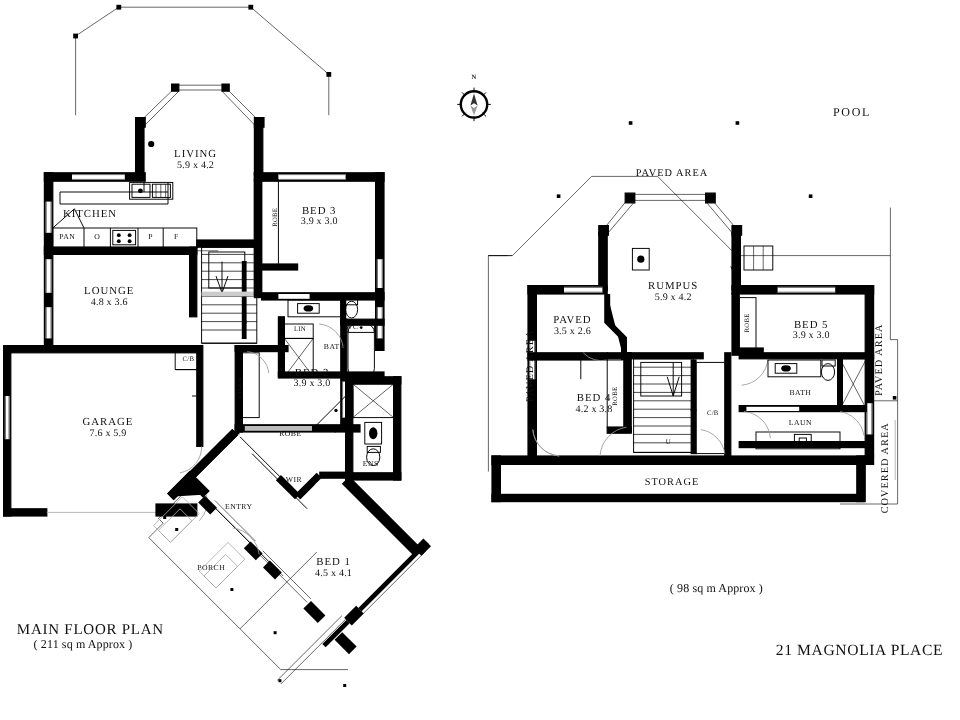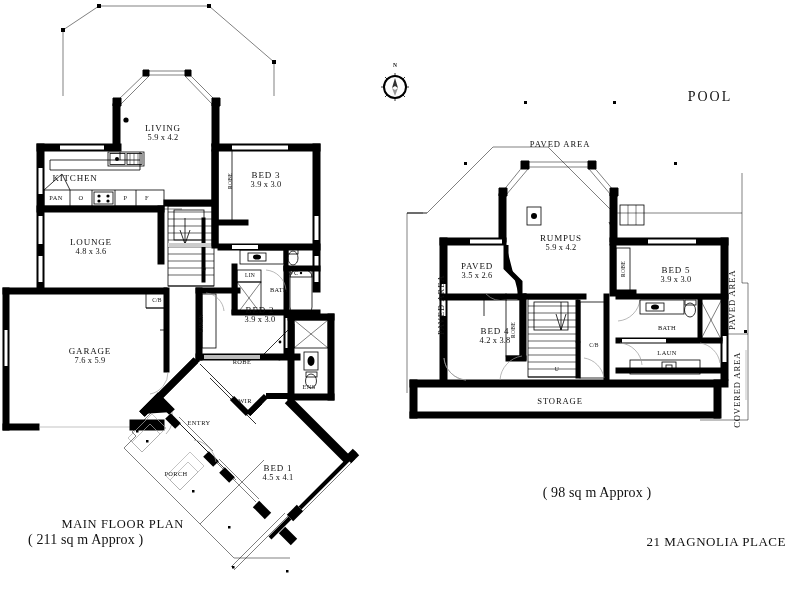--- a/index.html
+++ b/index.html
@@ -10,23 +10,23 @@
   .lbl{position:absolute;text-align:center;font-family:"Liberation Serif", serif;
        color:#111;line-height:1.12;letter-spacing:.02em;white-space:nowrap;}
   .rm{font-size:9px;}
   .rm .nm{display:block;letter-spacing:.09em;}
   .rm .dim{display:block;font-size:8.4px;letter-spacing:.02em;}
   .area{font-size:8.6px;letter-spacing:.1em;}
   .tiny{font-size:6.4px;letter-spacing:.06em;}
   .tiny2{font-size:5.6px;letter-spacing:.04em;}
   .rot90{transform:rotate(-90deg);}
   .title{font-size:12.5px;letter-spacing:.05em;}
-  .subtitle{font-size:14px;letter-spacing:.01em;}
+  .subtitle{font-size:10px;letter-spacing:.01em;}
   .addr{font-size:13px;letter-spacing:.04em;line-height:1.25;text-align:right;}
-  .pool{font-size:14px;letter-spacing:.14em;}
+  .pool{font-size:10px;letter-spacing:.14em;}
   .compassN{font-size:5.5px;font-weight:bold;}
 </style>
 </head>
 <body>
 
 <div id="stage">
 
 <svg width="800" height="600" viewBox="0 0 800 600">
   <defs>
     <style>
@@ -481,21 +481,21 @@
 <div class="lbl tiny2" style="left:239px;top:272px;width:22px;">LIN</div>
 <div class="lbl tiny2" style="left:146px;top:297px;width:22px;">C/B</div>
 <div class="lbl tiny2 rot90" style="left:177px;top:320px;width:48px;">LINEN</div>
 <div class="lbl tiny" style="left:226px;top:358px;width:32px;">ROBE</div>
 <div class="lbl tiny" style="left:229px;top:397px;width:32px;">WIR</div>
 <div class="lbl tiny" style="left:295px;top:383px;width:28px;">ENS</div>
 <div class="lbl tiny" style="left:175px;top:419px;width:48px;">ENTRY</div>
 <div class="lbl tiny" style="left:154px;top:470px;width:44px;">PORCH</div>
 <div class="lbl tiny2" style="left:198px;top:266px;width:12px;">D</div>
 
-<div class="lbl title" style="left:14px;top:517px;width:170px;text-align:right;">MAIN FLOOR PLAN</div>
+<div class="lbl title" style="left:14px;top:517px;width:170px;text-align:left;">MAIN FLOOR PLAN</div>
 <div class="lbl subtitle" style="left:28px;top:532px;width:140px;text-align:left;">( 211 sq m Approx )</div>
 
 <div class="lbl pool" style="left:670px;top:89px;width:80px;">POOL</div>
 <div class="lbl area" style="left:505px;top:140px;width:110px;">PAVED AREA</div>
 <div class="lbl area rot90" style="left:392px;top:300px;width:100px;">PAVED AREA</div>
 <div class="lbl area rot90" style="left:683px;top:295px;width:100px;">PAVED AREA</div>
 <div class="lbl area rot90" style="left:679px;top:385px;width:118px;">COVERED AREA</div>
 <div class="lbl area" style="left:510px;top:397px;width:100px;">STORAGE</div>
 
 <div class="lbl rm" style="left:518px;top:221px;width:86px;margin-top:12px;">

